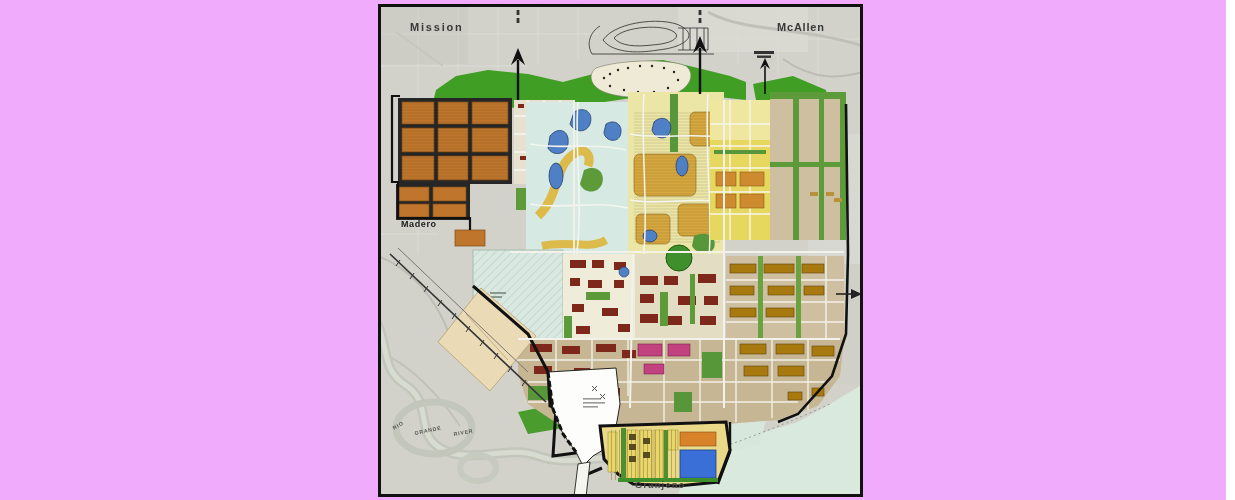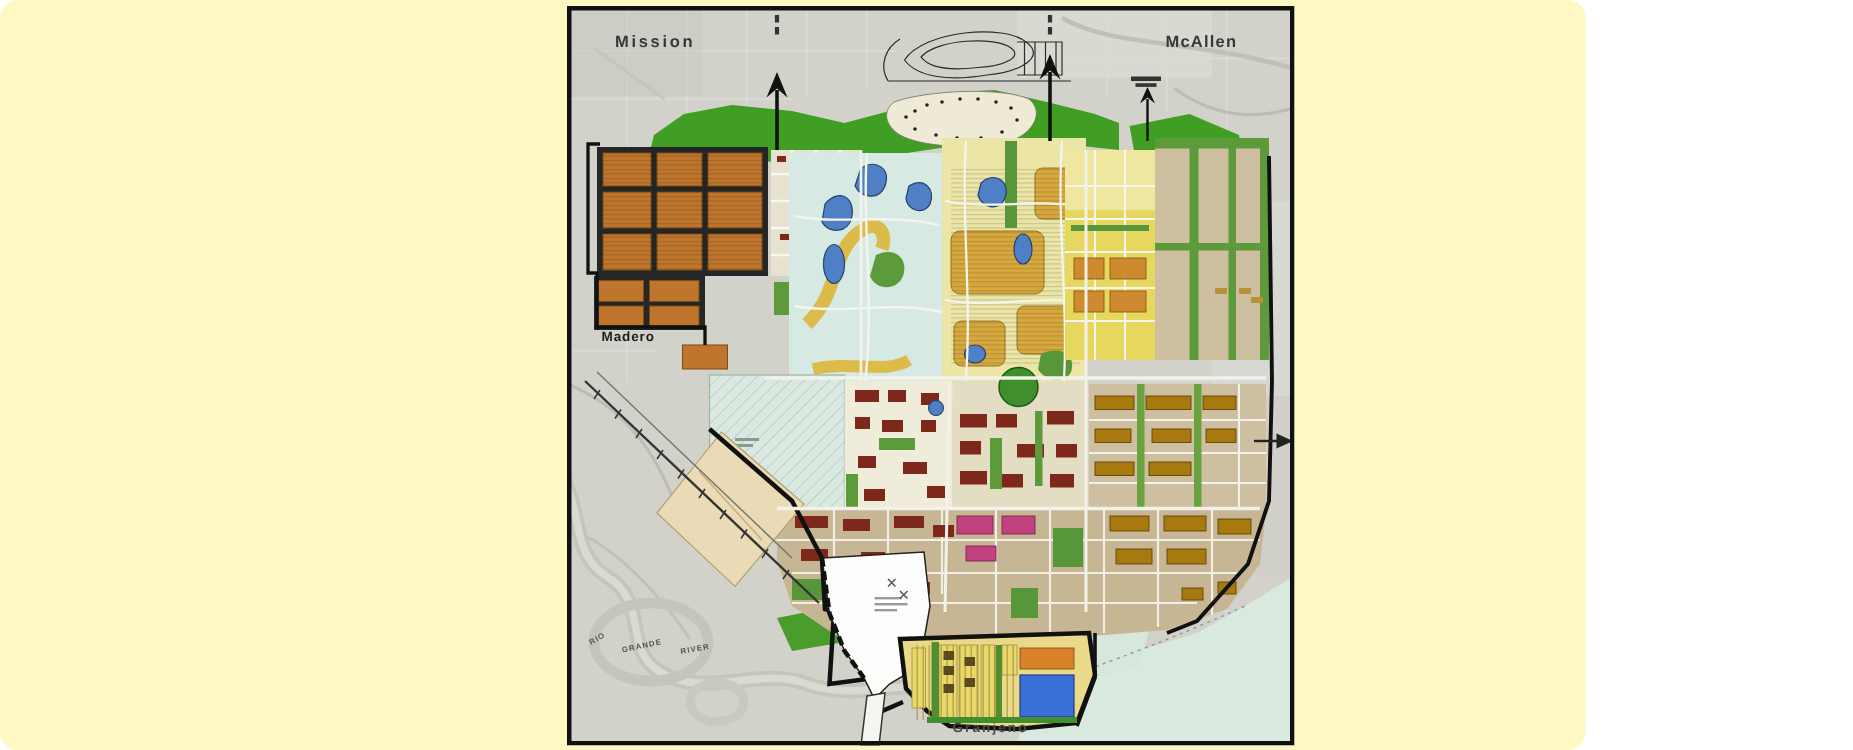--- a/index.html
+++ b/index.html
@@ -1,17 +1,17 @@
 <!DOCTYPE html>
 <html><head>
 <meta charset="utf-8">
 <style>
   html,body{margin:0;padding:0;background:#ffffff;}
-  .page{position:relative;width:1057px;height:500px;background:#fef9c3;overflow:hidden;
-        font-family:"Liberation Sans", sans-serif;border-radius:12px;}
+  .page{position:relative;width:1226px;height:500px;background:#f0abfc;overflow:hidden;
+        font-family:"Liberation Sans", sans-serif;}
   .map-frame{position:absolute;left:378px;top:4px;width:485px;height:493px;}
   .map-frame svg{display:block;width:100%;height:100%;}
   text{font-family:"Liberation Sans", sans-serif;}
   .city-label{font-weight:bold;fill:#383838;}
   .town-label{font-weight:bold;fill:#1c1c1c;}
   .village-label{fill:#4a4a4a;font-weight:bold;}
   .river-label{fill:#55554f;font-weight:bold;}
 </style>
 </head>
 <body>

